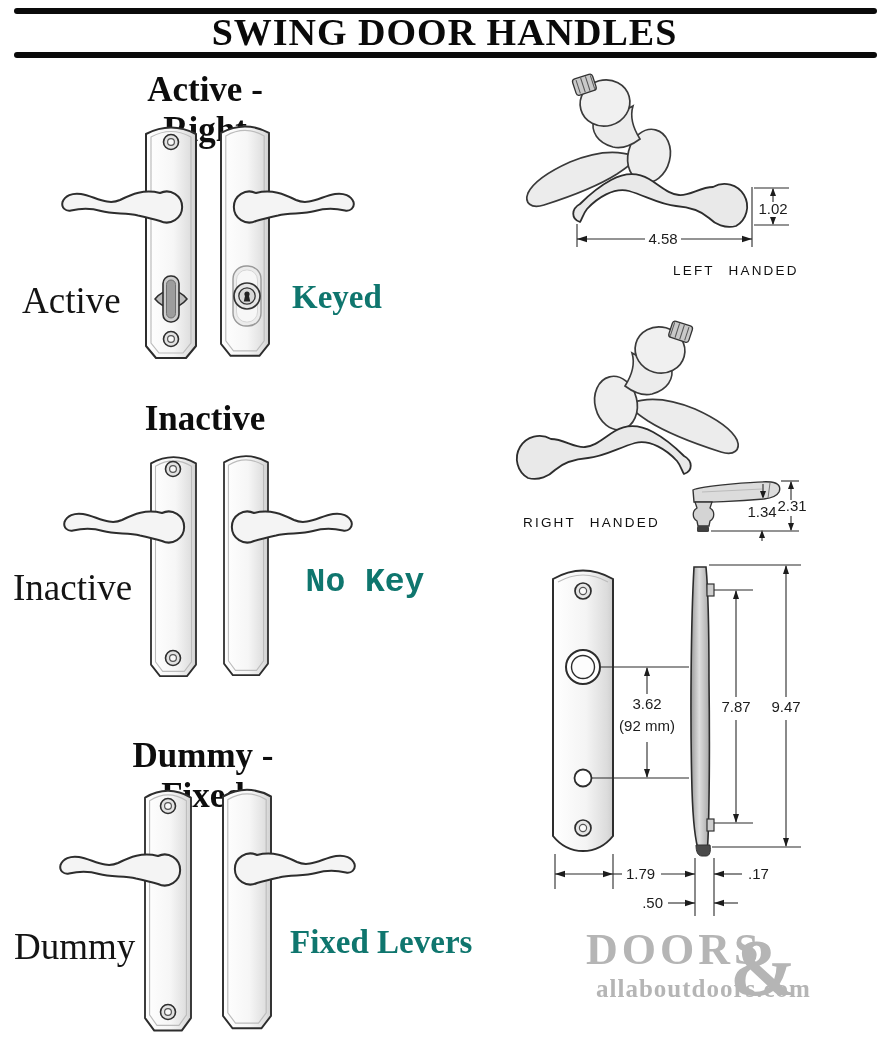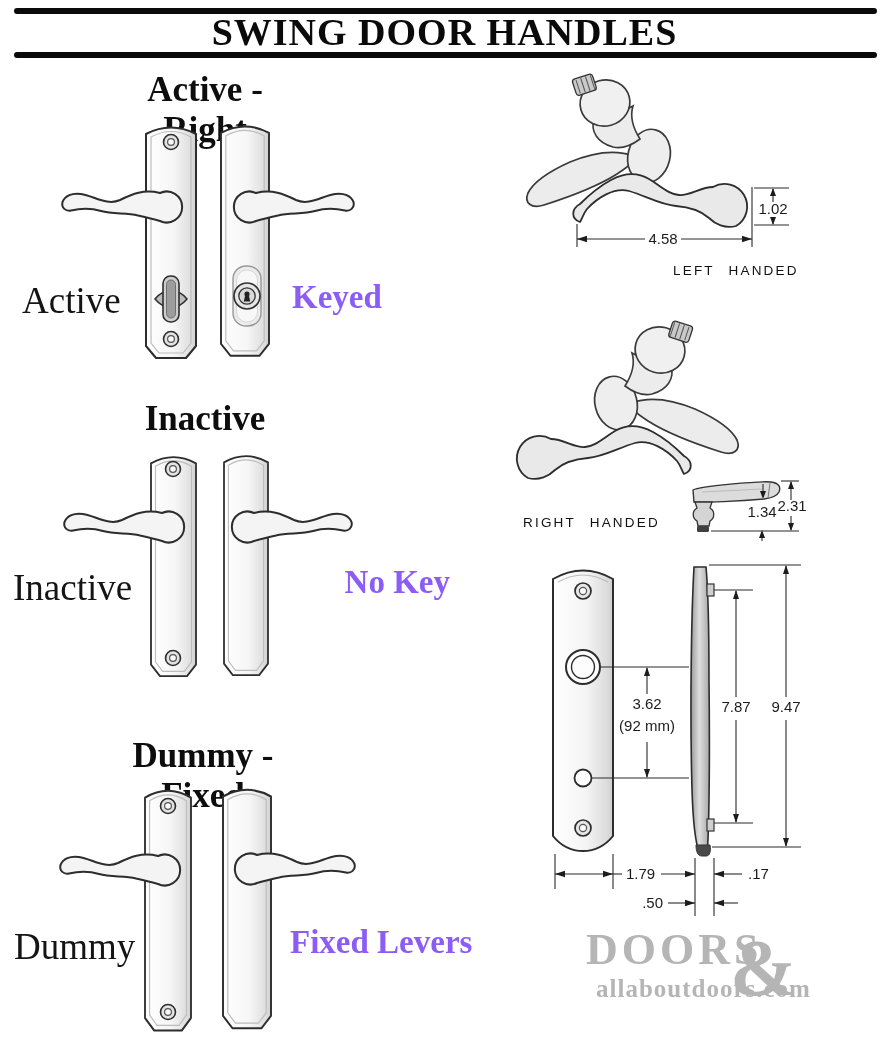--- a/index.html
+++ b/index.html
@@ -3,22 +3,22 @@
 <meta charset="utf-8">
 <style>
   html,body{margin:0;padding:0;background:#fff;}
   .canvas{position:relative;width:889px;height:1045px;background:#ffffff;overflow:hidden;
           font-family:"Liberation Serif",serif;color:#111;}
   .bar{position:absolute;left:14px;right:12px;height:6px;background:#0a0a0a;border-radius:3px;}
   .title{position:absolute;left:0;top:10px;width:100%;text-align:center;
          font-size:38px;font-weight:700;letter-spacing:1px;color:#0a0a0a;}
   .heading{position:absolute;text-align:center;font-size:35px;font-weight:700;color:#0d0d0d;}
   .plain-label{position:absolute;font-size:37px;font-weight:400;color:#141414;}
-  .bold-label{position:absolute;font-size:33px;font-weight:700;color:#8b5cf6;}
-  .centered{text-align:right;}
+  .bold-label{position:absolute;font-size:33px;font-weight:700;color:#0f766e;}
+  .centered{text-align:center;font-family:Liberation Mono, monospace;}
   svg{position:absolute;}
   .dim{font-family:"Liberation Sans",sans-serif;font-size:15px;fill:#1c1c1c;}
   .cap{font-family:"Liberation Sans",sans-serif;font-size:13.5px;letter-spacing:2.2px;
        word-spacing:8px;fill:#111;}
   .dimline{stroke:#2a2a2a;stroke-width:1.1;fill:none;}
   .arrow{fill:#1c1c1c;stroke:none;}
   .watermark{position:absolute;color:#b5b5b5;font-family:"Liberation Serif",serif;line-height:1;}
   .wm-line1{margin-left:26px;font-size:21px;letter-spacing:5px;font-weight:700;}
   .wm-amp{position:absolute;left:150px;top:2px;font-size:80px;font-weight:700;}
   .wm-line2{margin-left:6px;margin-top:2px;font-size:44px;font-weight:700;letter-spacing:4px;}

